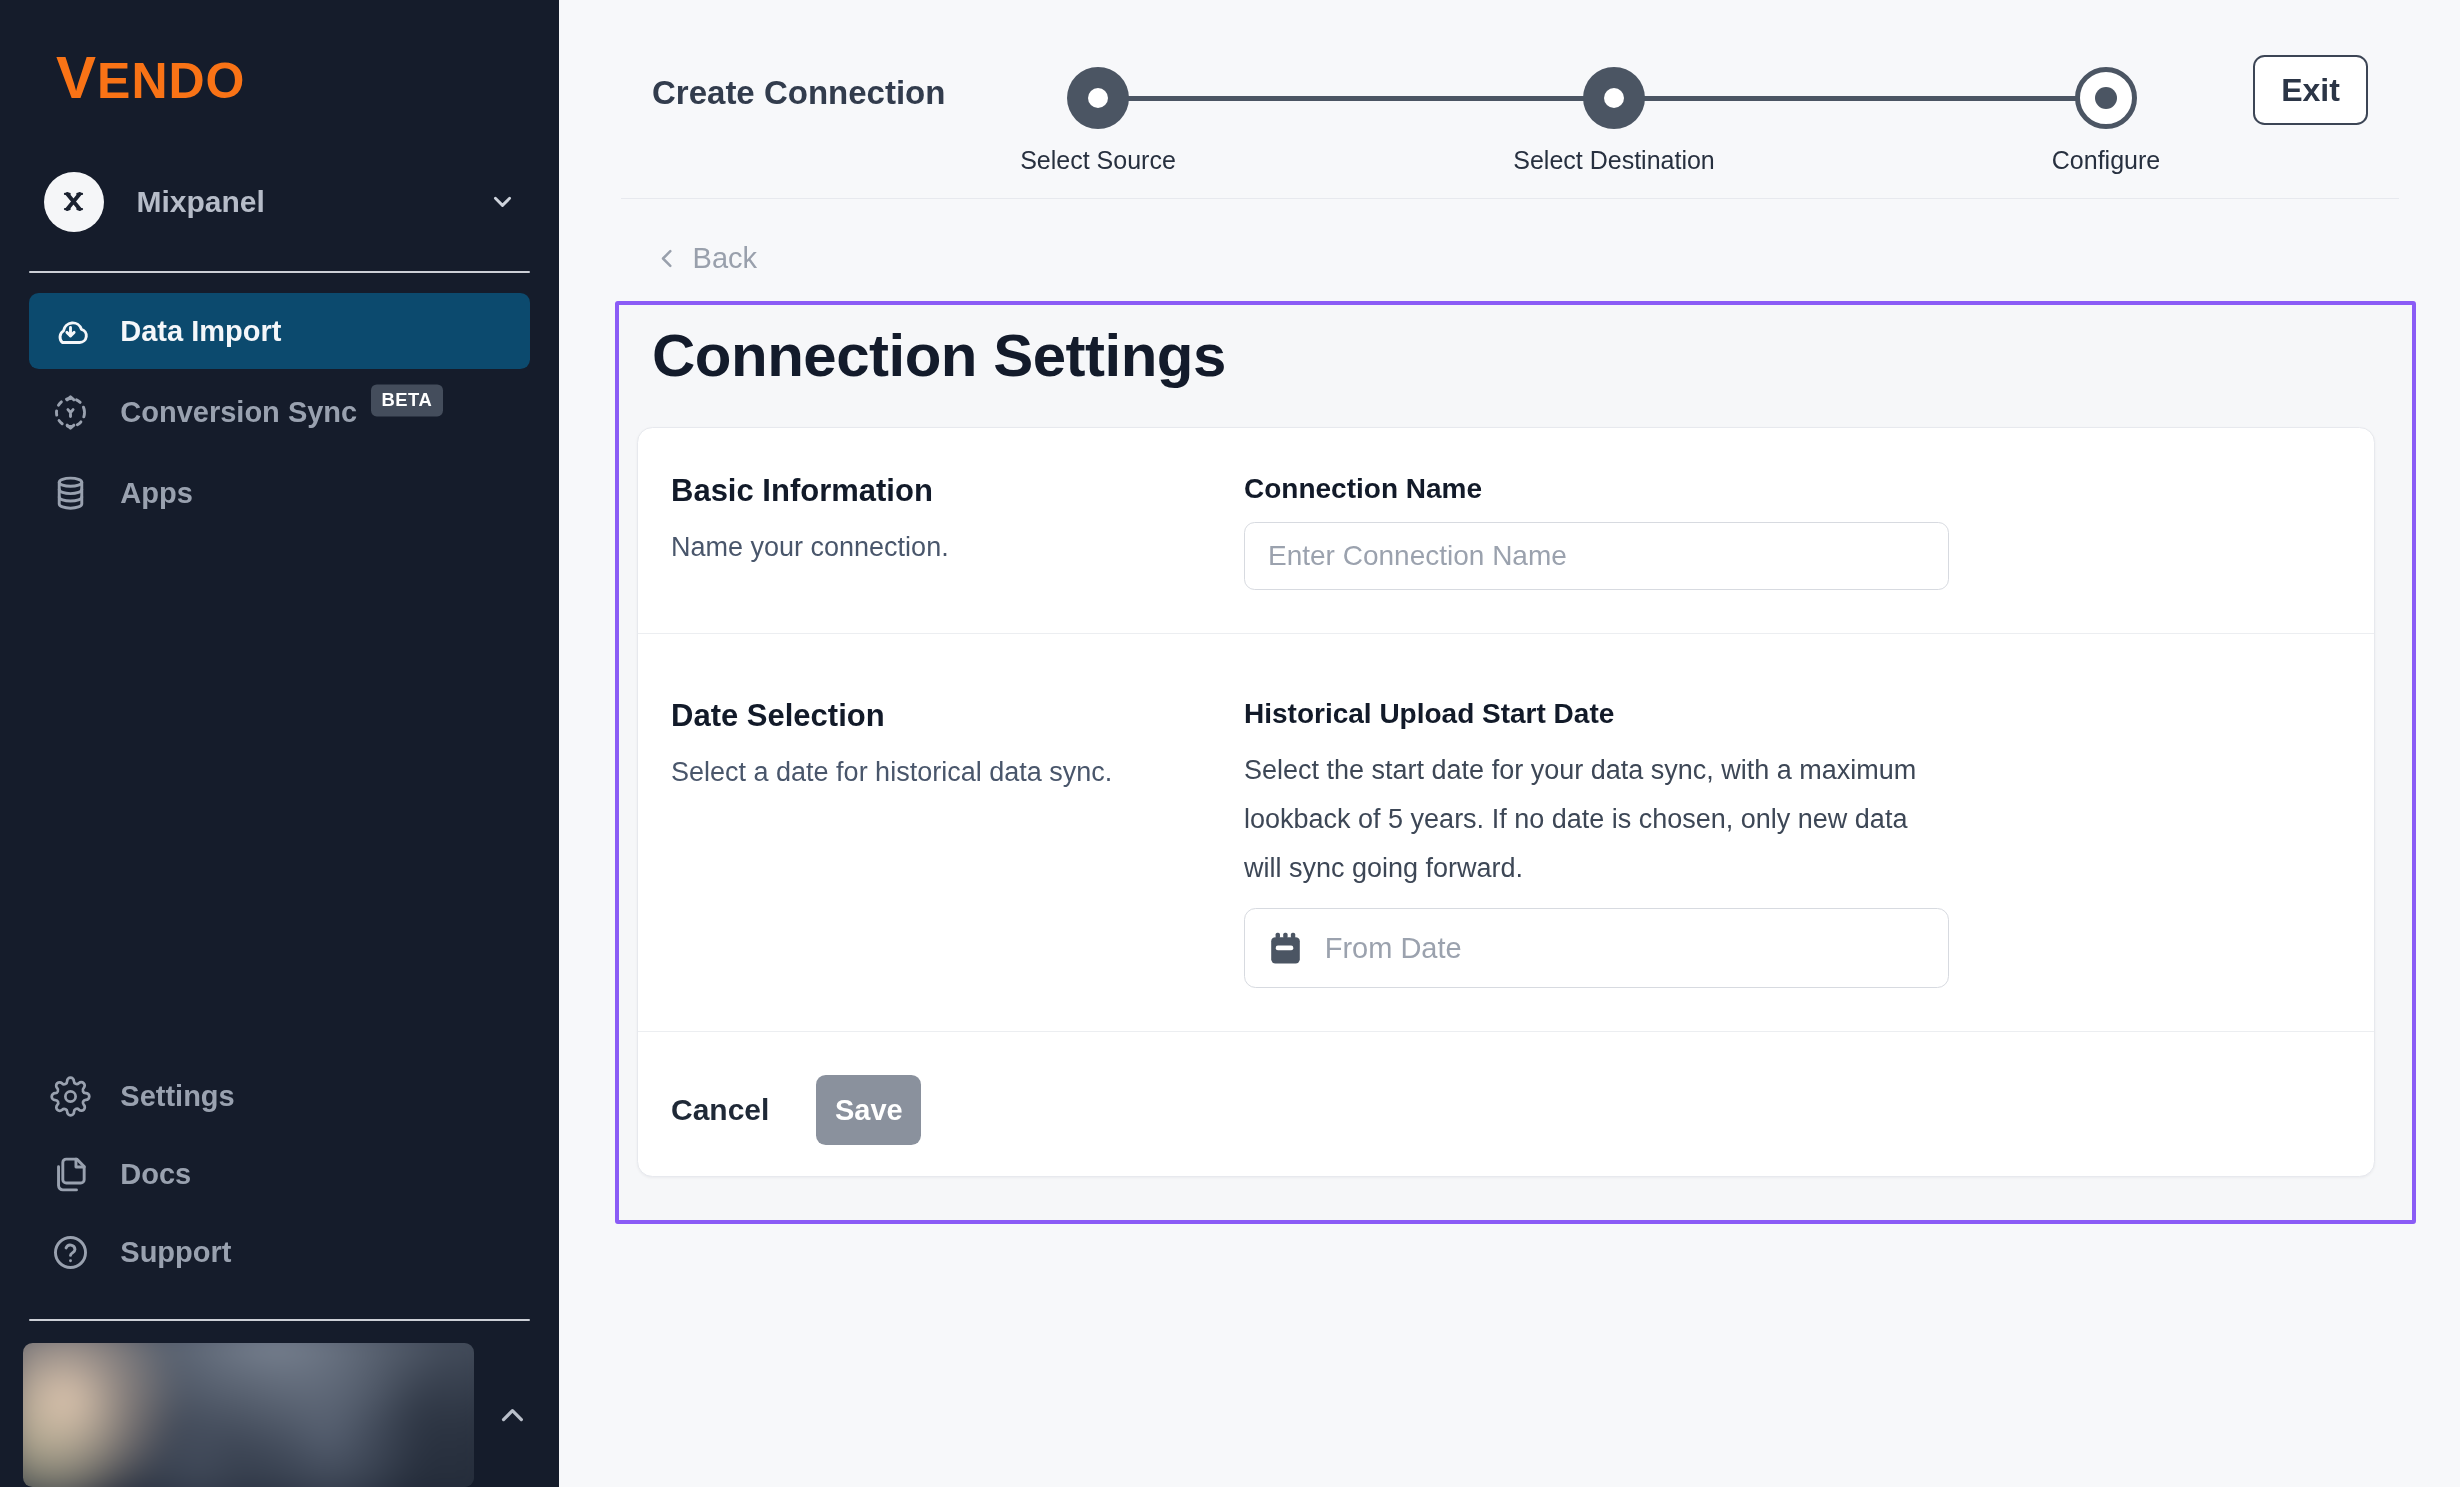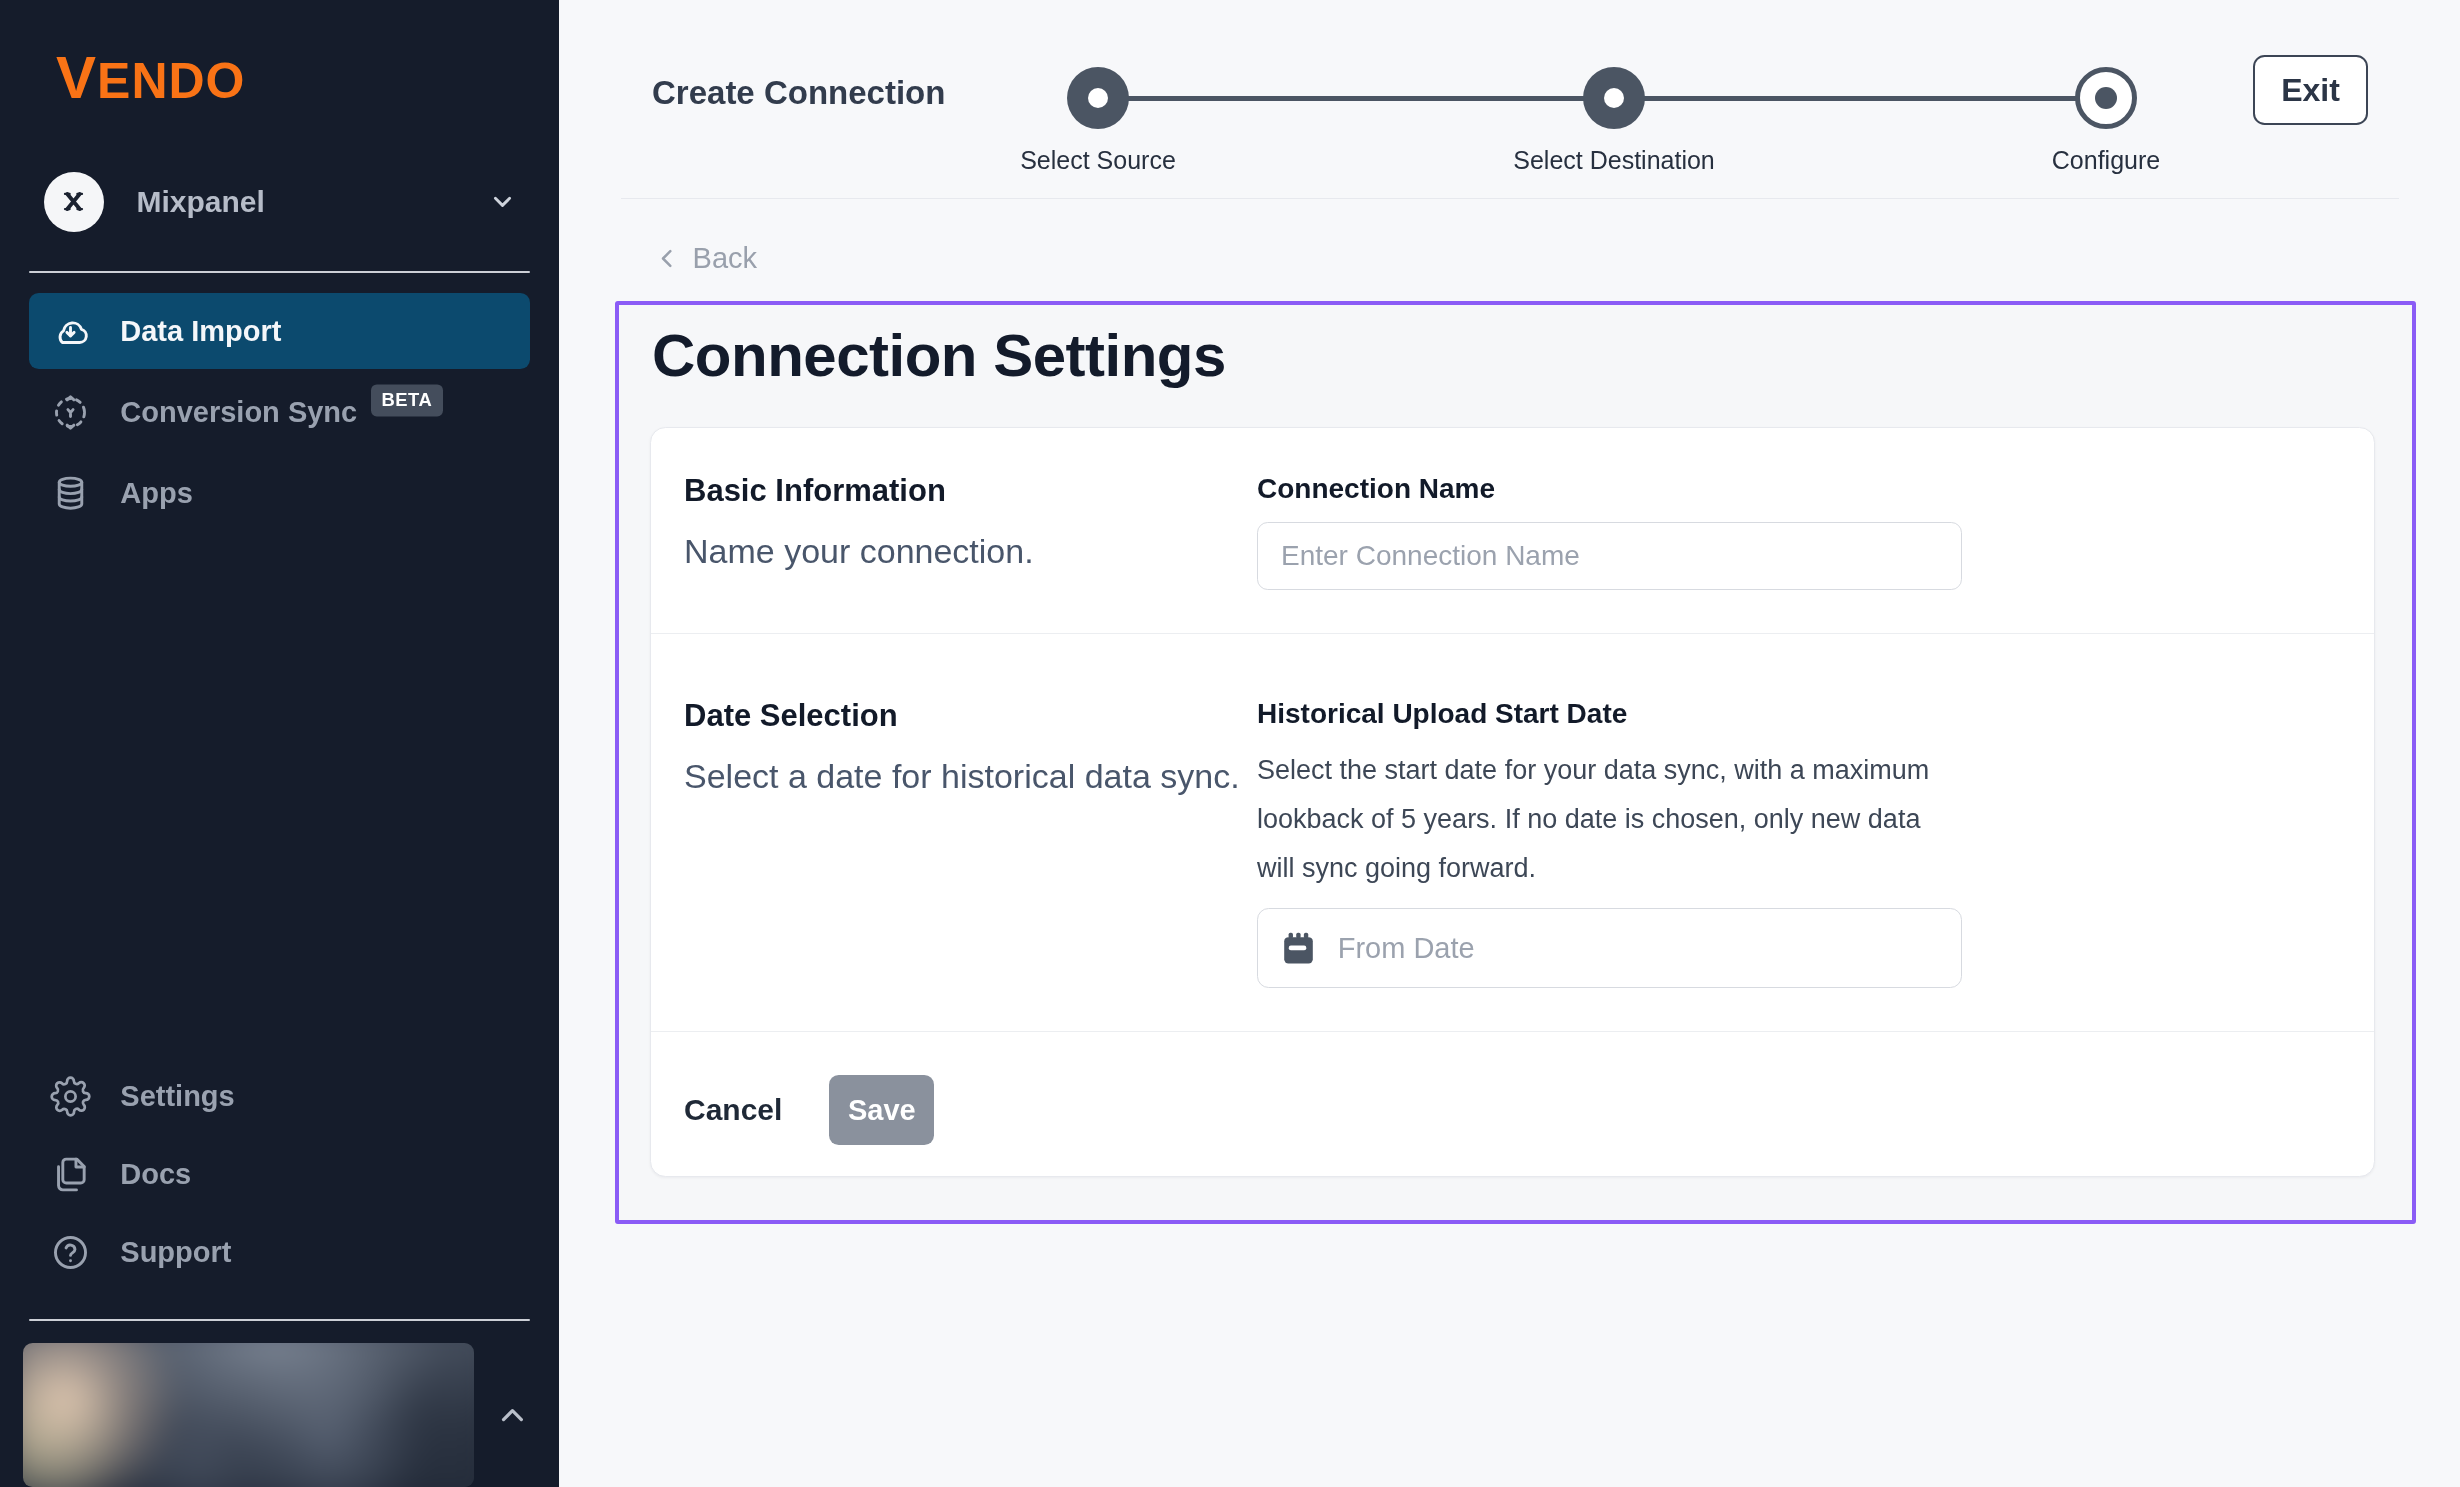--- a/index.html
+++ b/index.html
@@ -149,34 +149,34 @@
     background: #f6f7f9;
     height: 923px;
     overflow: hidden;
   }
   .panel-title {
     margin: 15.5px 0 0 33px;
     font-size: 60px; font-weight: 800; color: #131b2b;
     letter-spacing: -0.5px;
   }
   .card {
-    margin: 37px 37px 0 31px;
+    margin: 37px 37px 0 18px;
     background: #ffffff;
     border: 1.9px solid #e7e9ee; border-radius: 15.5px;
     box-shadow: 0 1px 2.9px rgba(16,24,40,0.05);
     min-height: 734px;
   }
   .form-row {
     display: grid; grid-template-columns: 573px 1fr;
     padding: 45px 47px 43px 33px;
     border-bottom: 1.9px solid #eceef1;
   }
   .form-row.row2 { padding-top: 64px; }
   .row-heading { font-size: 31px; font-weight: 700; color: #121a29; }
-  .row-desc { margin-top: 23px; font-size: 34px; color: #49566b; }
+  .row-desc { margin-top: 23px; font-size: 27px; color: #49566b; }
   .field-label { font-size: 28px; font-weight: 700; color: #121a29; }
   .field-help {
     margin-top: 15.5px; max-width: 679px;
     font-size: 27px; color: #3d4756; line-height: 49px;
   }
   .text-input {
     display: block; margin-top: 17.5px;
     width: 705px; height: 68px;
     border: 1.9px solid #d7dae0; border-radius: 10.7px;
     padding: 0 23px;

